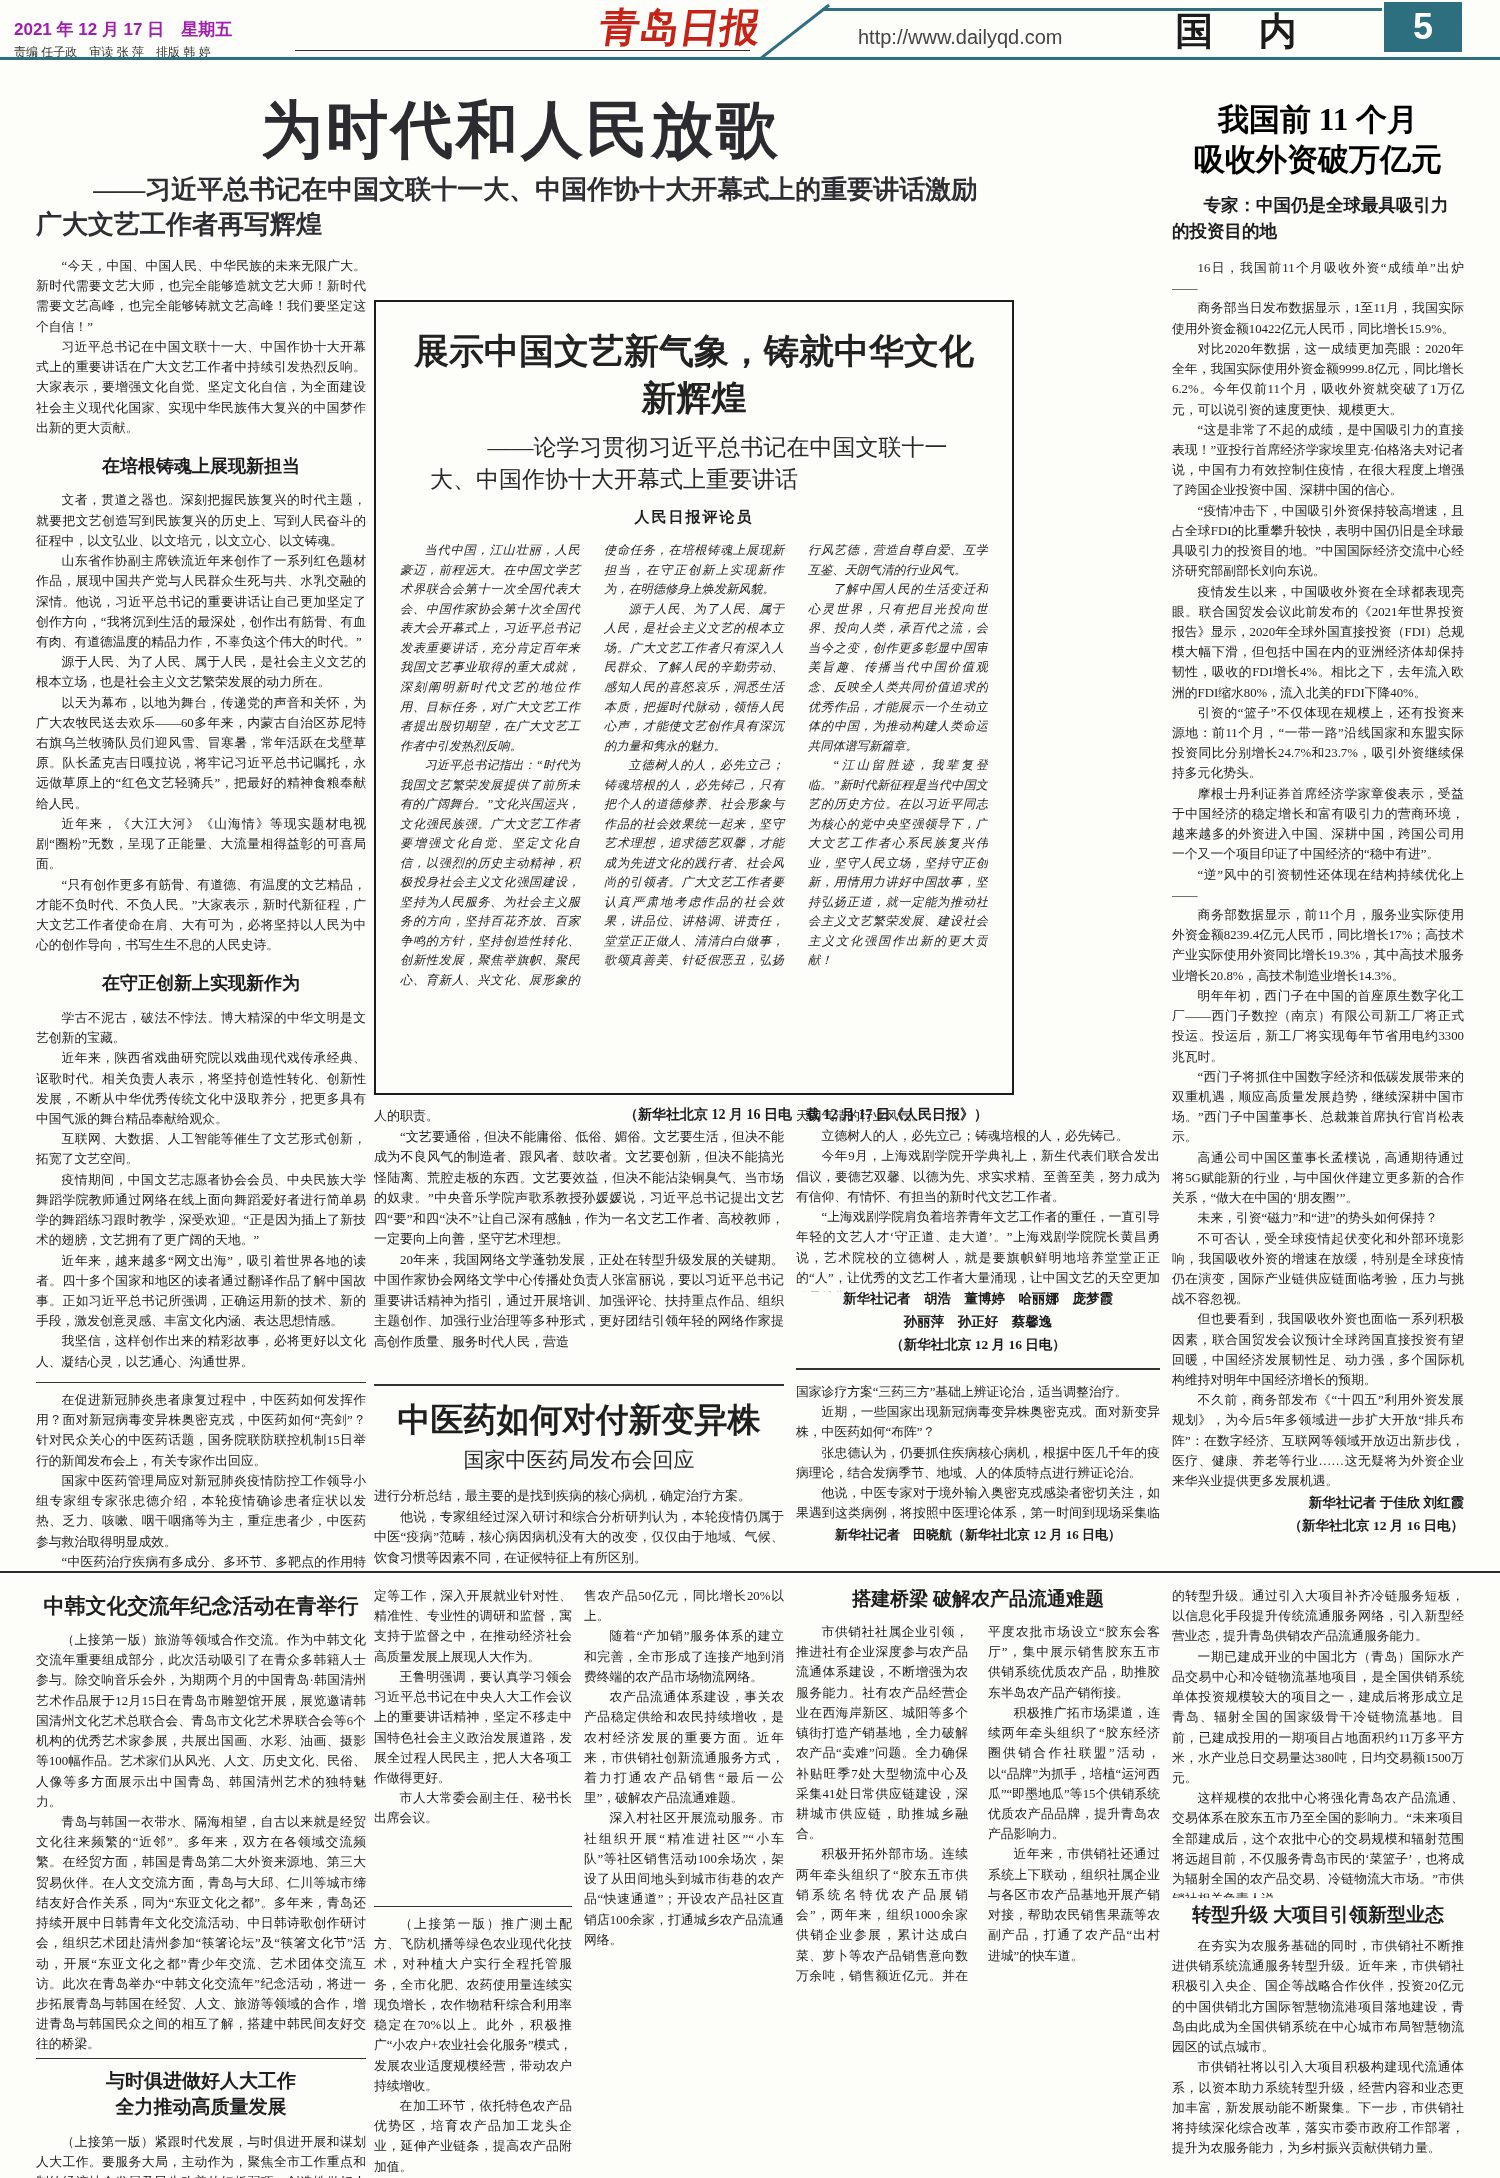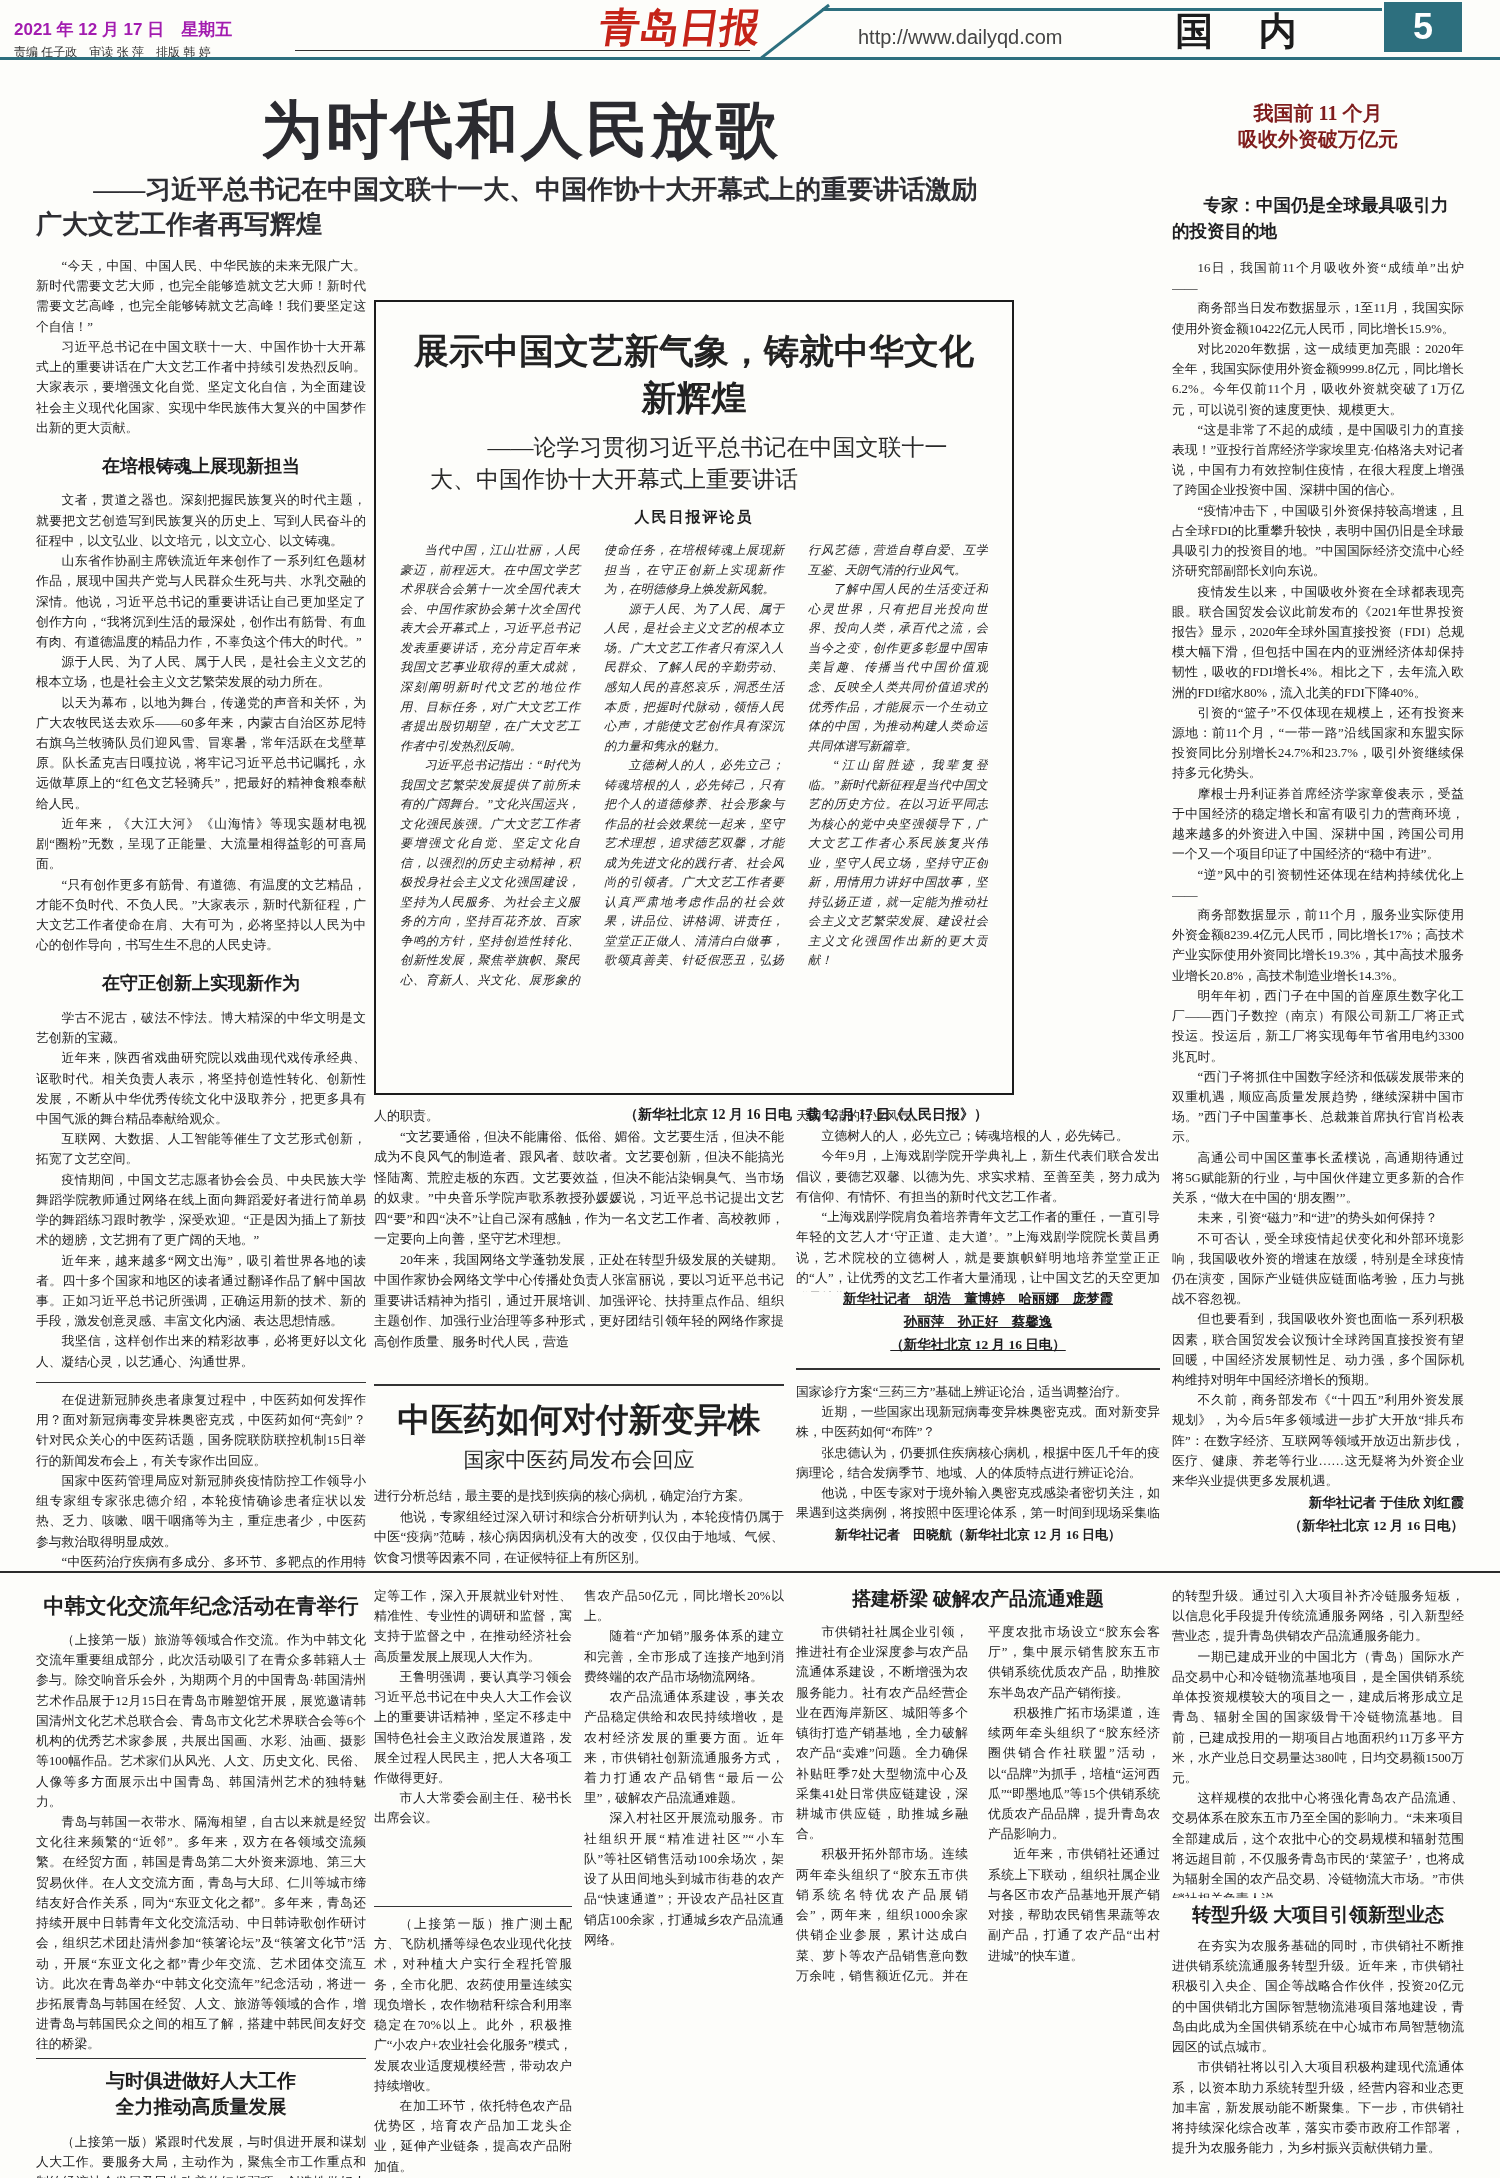--- a/index.html
+++ b/index.html
@@ -90,28 +90,28 @@
       <p>“文艺要通俗，但决不能庸俗、低俗、媚俗。文艺要生活，但决不能成为不良风气的制造者、跟风者、鼓吹者。文艺要创新，但决不能搞光怪陆离、荒腔走板的东西。文艺要效益，但决不能沾染铜臭气、当市场的奴隶。”中央音乐学院声歌系教授孙媛媛说，习近平总书记提出文艺四“要”和四“决不”让自己深有感触，作为一名文艺工作者、高校教师，一定要向上向善，坚守艺术理想。</p>
       <p>20年来，我国网络文学蓬勃发展，正处在转型升级发展的关键期。中国作家协会网络文学中心传播处负责人张富丽说，要以习近平总书记重要讲话精神为指引，通过开展培训、加强评论、扶持重点作品、组织主题创作、加强行业治理等多种形式，更好团结引领年轻的网络作家提高创作质量、服务时代人民，营造</p>
     </div>
 
   <div class="abs body-text first-cont" style="left:796px;top:1106px;width:364px;height:186px;">
       <p>天朗气清的行业风气。</p>
       <p>立德树人的人，必先立己；铸魂培根的人，必先铸己。</p>
       <p>今年9月，上海戏剧学院开学典礼上，新生代表们联合发出倡议，要德艺双馨、以德为先、求实求精、至善至美，努力成为有信仰、有情怀、有担当的新时代文艺工作者。</p>
       <p>“上海戏剧学院肩负着培养青年文艺工作者的重任，一直引导年轻的文艺人才‘守正道、走大道’。”上海戏剧学院院长黄昌勇说，艺术院校的立德树人，就是要旗帜鲜明地培养堂堂正正的“人”，让优秀的文艺工作者大量涌现，让中国文艺的天空更加群星灿烂。</p>
     </div>
-  <div class="abs byline" style="left:796px;top:1288px;width:364px;text-align:center;text-decoration:underline;">
+  <div class="abs byline" style="left:796px;top:1288px;width:364px;text-align:center;">
     <div>新华社记者　胡浩　董博婷　哈丽娜　庞梦霞</div>
     <div>孙丽萍　孙正好　蔡馨逸</div>
     <div>（新华社北京 12 月 16 日电）</div>
   </div>
   <div class="abs thin-line" style="left:796px;top:1368px;width:364px;height:1.5px;"></div>
 
-  <div class="abs serif-bold center" style="left:1172px;top:100px;width:292px;font-size:20px;line-height:1.3;color:#7f1d1d;">
+  <div class="abs serif-bold center" style="left:1172px;top:100px;width:292px;font-size:31px;line-height:1.3;color:#000000;">
     <div>我国前 11 个月</div>
     <div>吸收外资破万亿元</div>
   </div>
   <div class="abs sans" style="left:1172px;top:192px;width:292px;font-size:17.5px;font-weight:bold;line-height:1.5;text-indent:1.8em;">专家：中国仍是全球最具吸引力的投资目的地</div>
   <div class="abs body-text" style="left:1172px;top:258px;width:292px;height:1232px;">
       <p>16日，我国前11个月吸收外资“成绩单”出炉——</p>
       <p>商务部当日发布数据显示，1至11月，我国实际使用外资金额10422亿元人民币，同比增长15.9%。</p>
       <p>对比2020年数据，这一成绩更加亮眼：2020年全年，我国实际使用外资金额9999.8亿元，同比增长6.2%。今年仅前11个月，吸收外资就突破了1万亿元，可以说引资的速度更快、规模更大。</p>
       <p>“这是非常了不起的成绩，是中国吸引力的直接表现！”亚投行首席经济学家埃里克·伯格洛夫对记者说，中国有力有效控制住疫情，在很大程度上增强了跨国企业投资中国、深耕中国的信心。</p>
       <p>“疫情冲击下，中国吸引外资保持较高增速，且占全球FDI的比重攀升较快，表明中国仍旧是全球最具吸引力的投资目的地。”中国国际经济交流中心经济研究部副部长刘向东说。</p>

